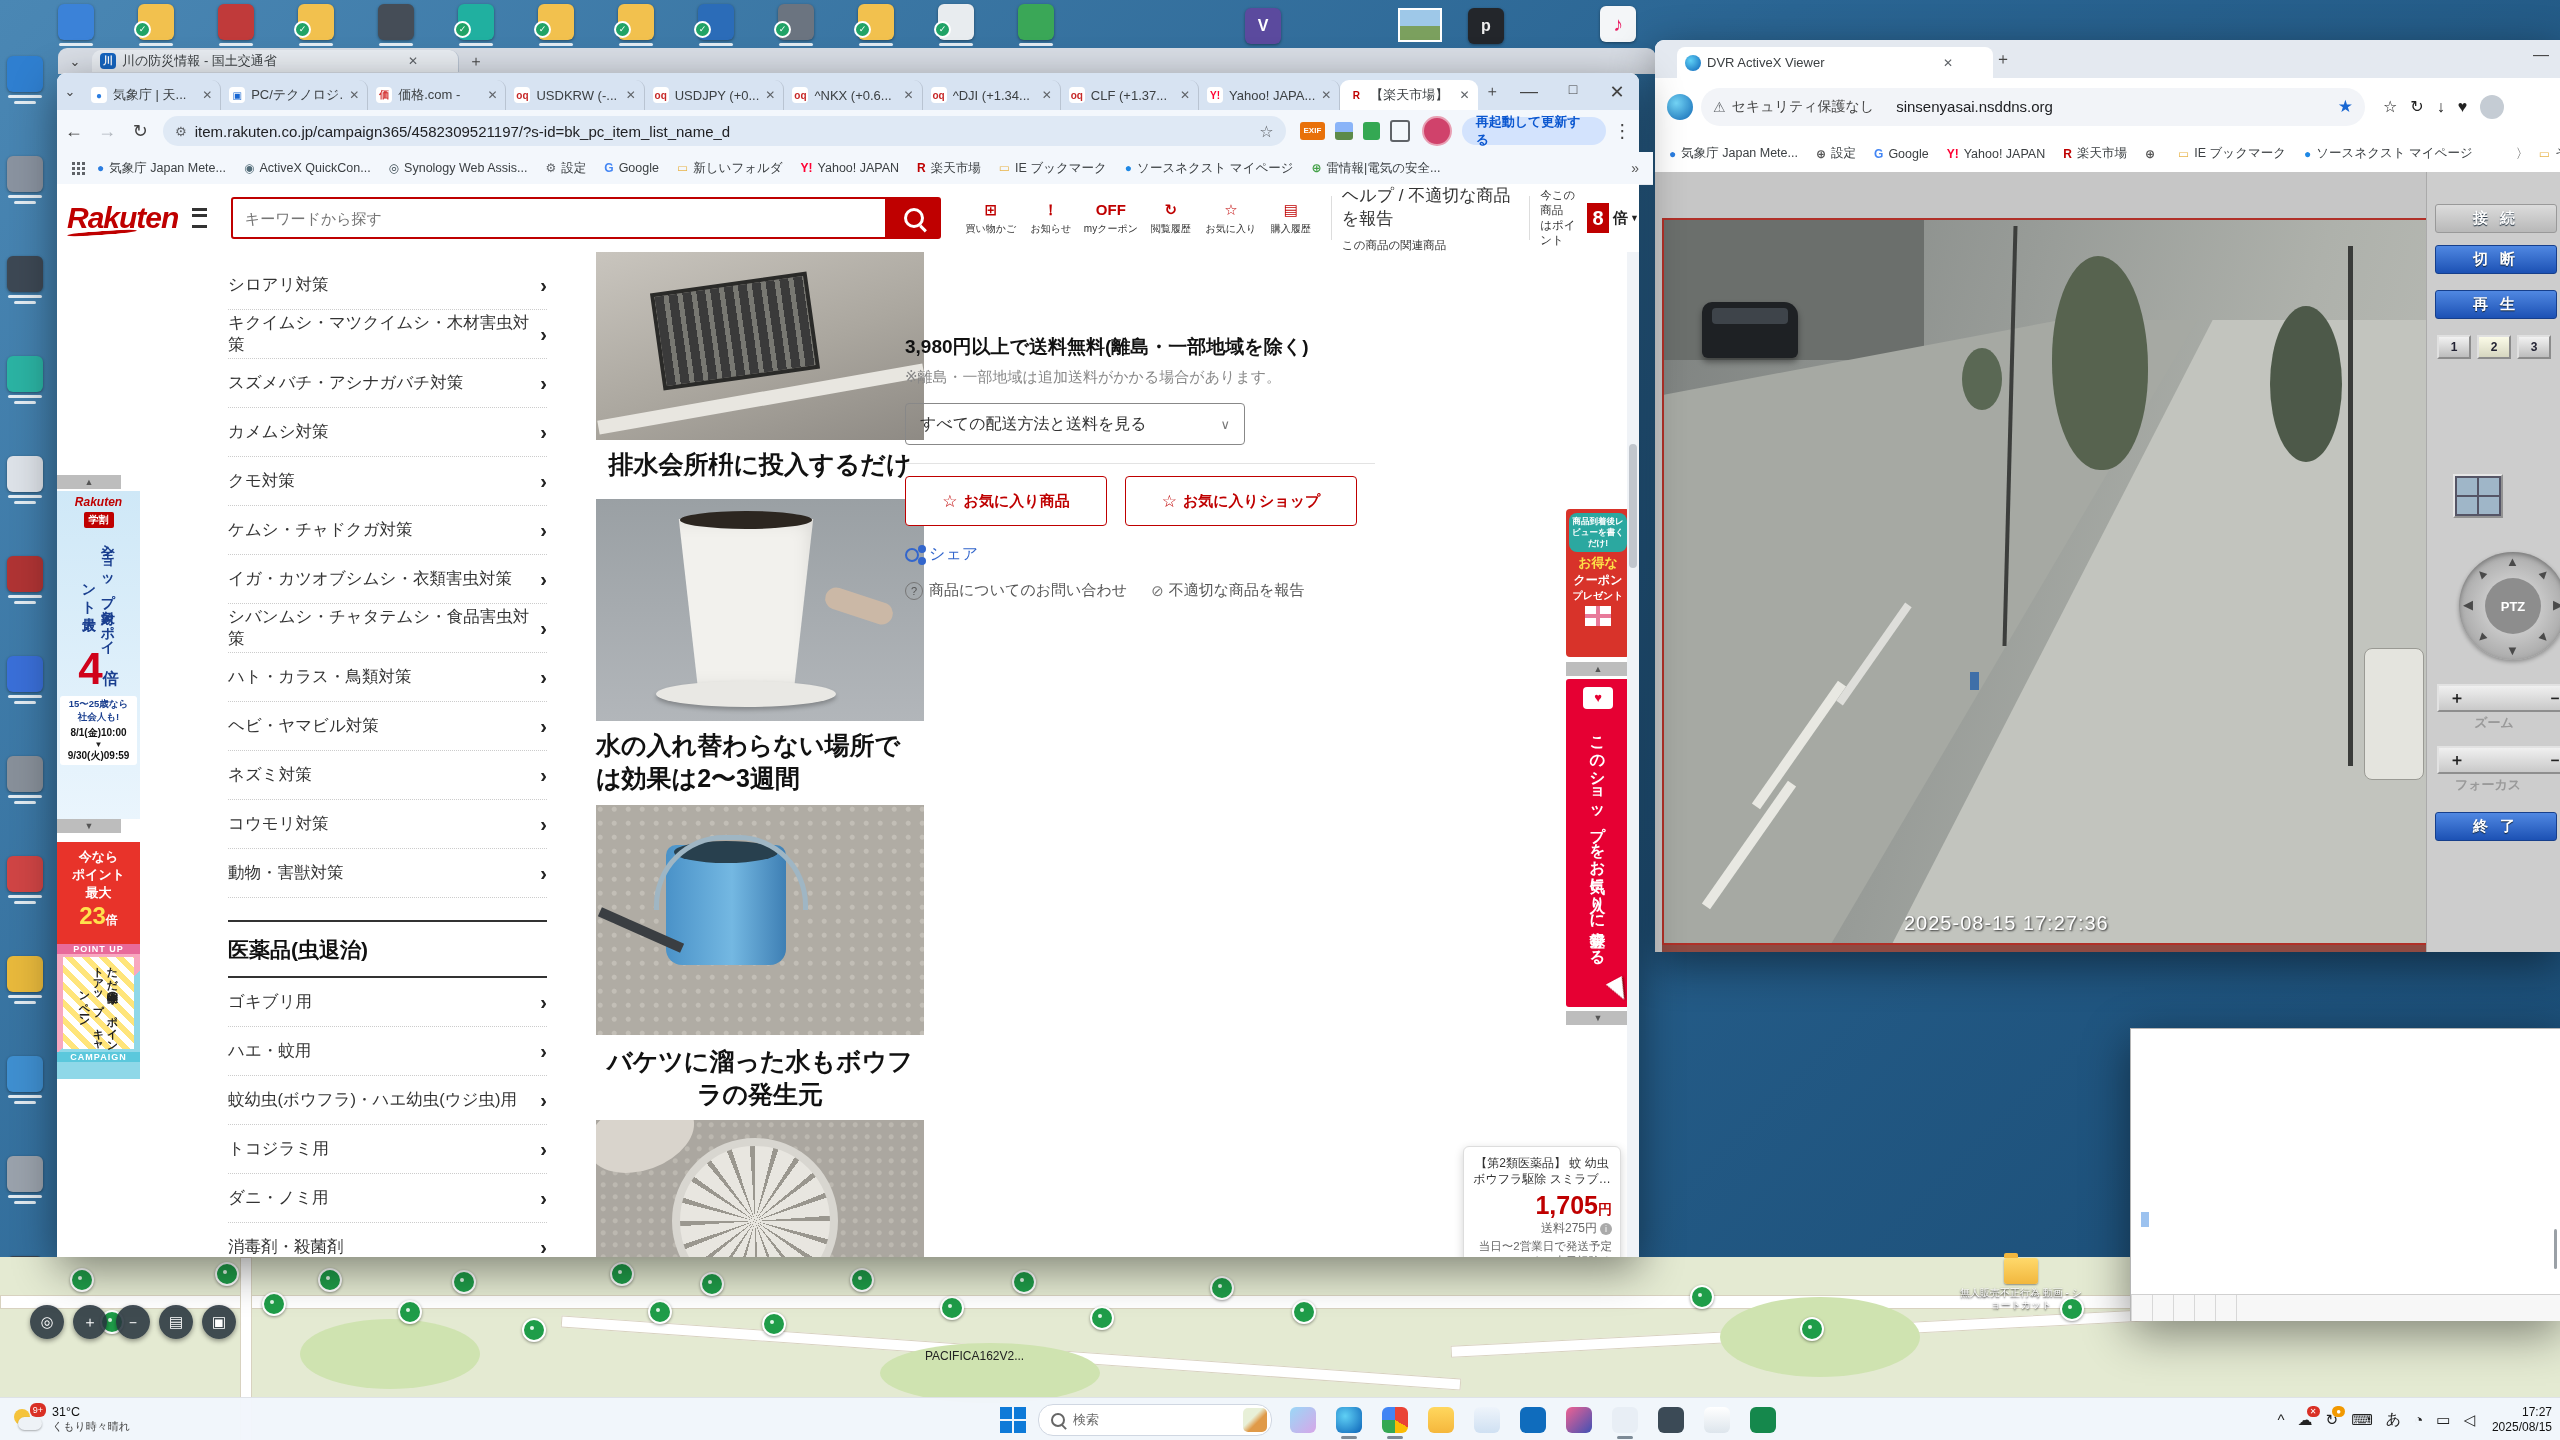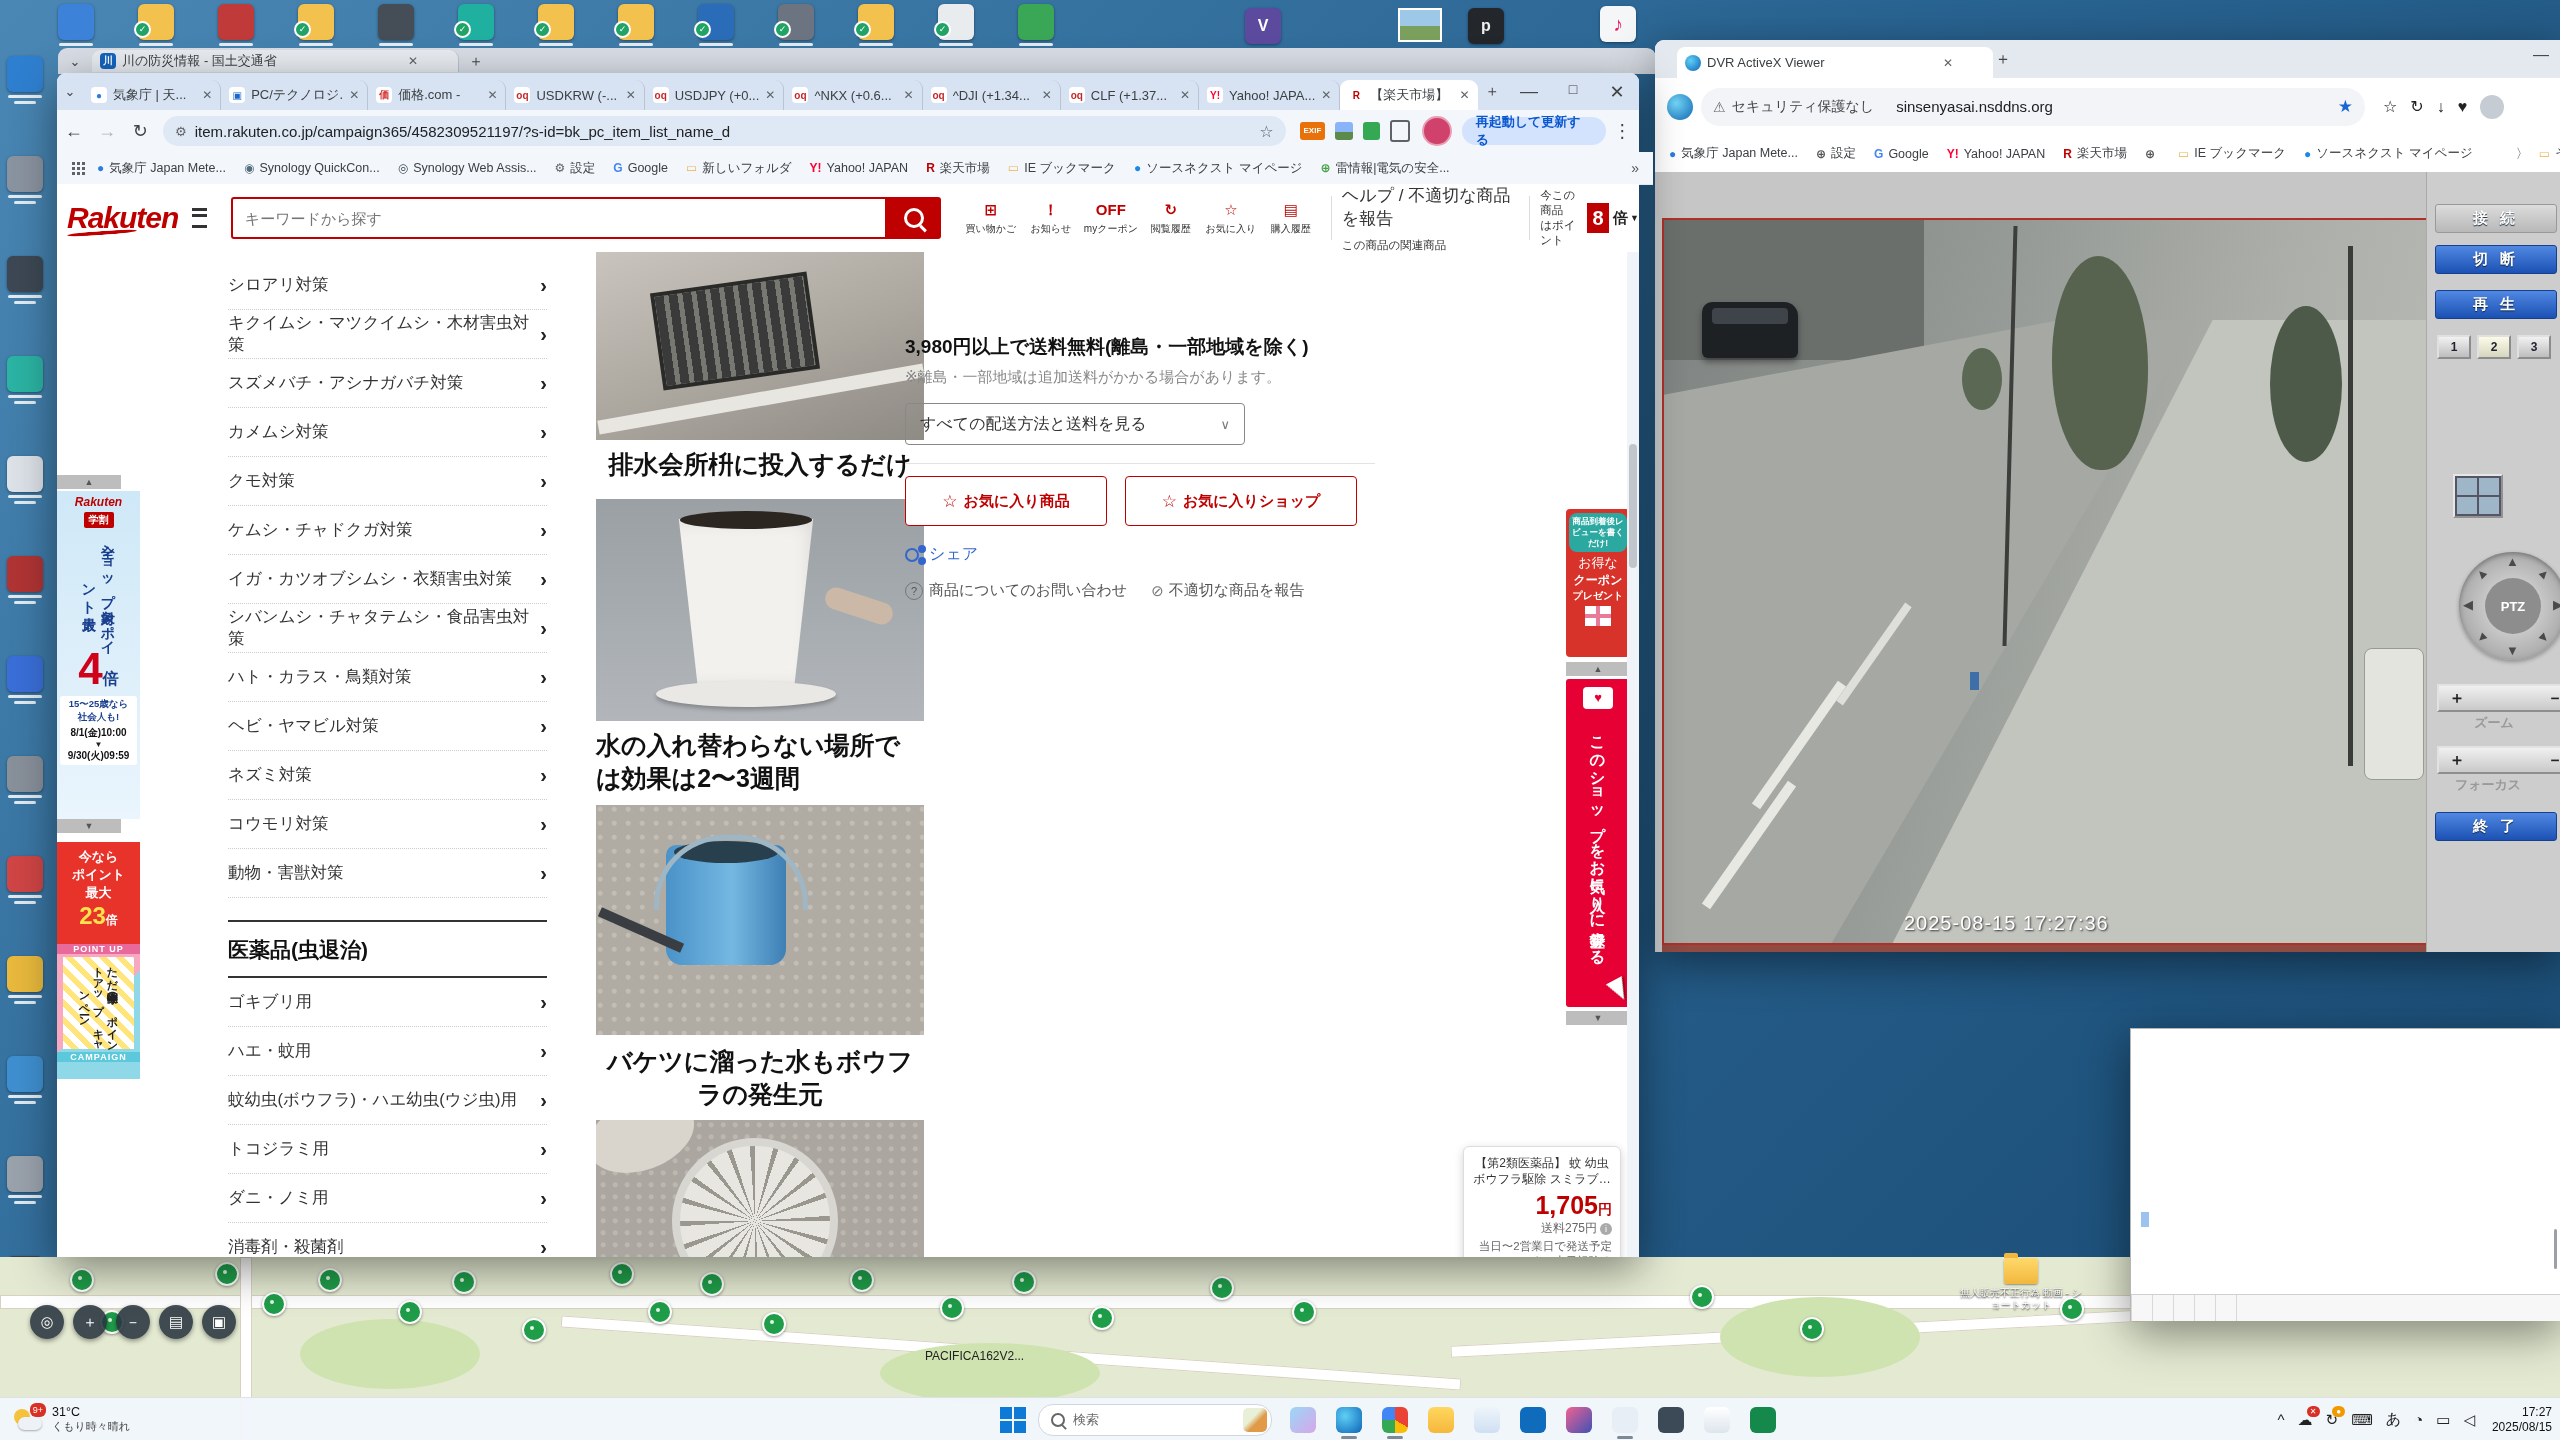--- a/index.html
+++ b/index.html
@@ -505,21 +505,21 @@
     </div>
 
     <div class="a flex" style="left:0;top:79px;width:1582px;height:32px;background:#f3f7fc;border-bottom:1px solid #e3e8ee;padding-left:14px">
       <div style="width:14px;height:14px;margin-right:12px;background:radial-gradient(circle,#5f6368 1.5px,transparent 2px) 0 0/5px 5px"></div>
       <div class="bmi">
           <span class="bfav" style="color: rgb(43, 125, 224);">●</span>
           <span>気象庁 Japan Mete...</span>
         </div>
         <div class="bmi">
           <span class="bfav" style="color: rgb(84, 110, 122);">◉</span>
-          <span>Synology QuickCon...</span>
+          <span>ActiveX QuickCon...</span>
         </div>
         <div class="bmi">
           <span class="bfav" style="color: rgb(55, 71, 79);">◎</span>
           <span>Synology Web Assis...</span>
         </div>
         <div class="bmi">
           <span class="bfav" style="color: rgb(95, 99, 104);">⚙</span>
           <span>設定</span>
         </div>
         <div class="bmi">
@@ -782,21 +782,21 @@
         <div class="flex" style="margin-top:16px;font-size:15px;color:#555">
           <span style="width:16px;height:16px;border:1.5px solid #777;border-radius:50%;font-size:11px;text-align:center;line-height:16px;margin-right:6px">?</span>
           <span>商品についてのお問い合わせ</span>
           <span style="margin-left:24px;font-size:15px;color:#777">⊘</span>
           <span style="margin-left:5px">不適切な商品を報告</span>
         </div>
       </div>
 
       <div class="a" style="left:1509px;top:257px;width:64px;height:148px;background:#d8332a;border-radius:4px;text-align:center;overflow:hidden">
         <div style="margin:4px 3px 2px;background:#2ba8a0;border-radius:8px;color:#fff;font-size:8.5px;font-weight:bold;line-height:11px;padding:3px 1px">商品到着後レビューを書くだけ!</div>
-        <div style="color:#ffffff;font-size:13px;font-weight:normal">お得な</div>
+        <div style="color:#fde047;font-size:13px;font-weight:bold">お得な</div>
         <div style="color:#ffffff;font-size:12px;font-weight:bold">クーポン</div>
         <div style="color:#fff;font-size:10px;font-weight:bold">プレゼント</div>
         <div style="width:26px;height:20px;background:#fff;margin:3px auto 0;position:relative">
             <div style="position:absolute;left:11px;top:0;width:4px;height:20px;background:#e87a9a"></div>
             <div style="position:absolute;left:0;top:8px;width:26px;height:4px;background:#e87a9a"></div>
           </div>
       </div>
       <div class="vstrip" style="left:1509px;top:410px">▲</div>
       <div class="a" style="left:1509px;top:427px;width:64px;height:328px;background:#e60033;border-radius:3px;text-align:center">
         <div style="width:30px;height:22px;background:#fff;border-radius:4px;margin:8px auto 2px;color:#e60033;font-size:13px;line-height:22px">♥</div>

